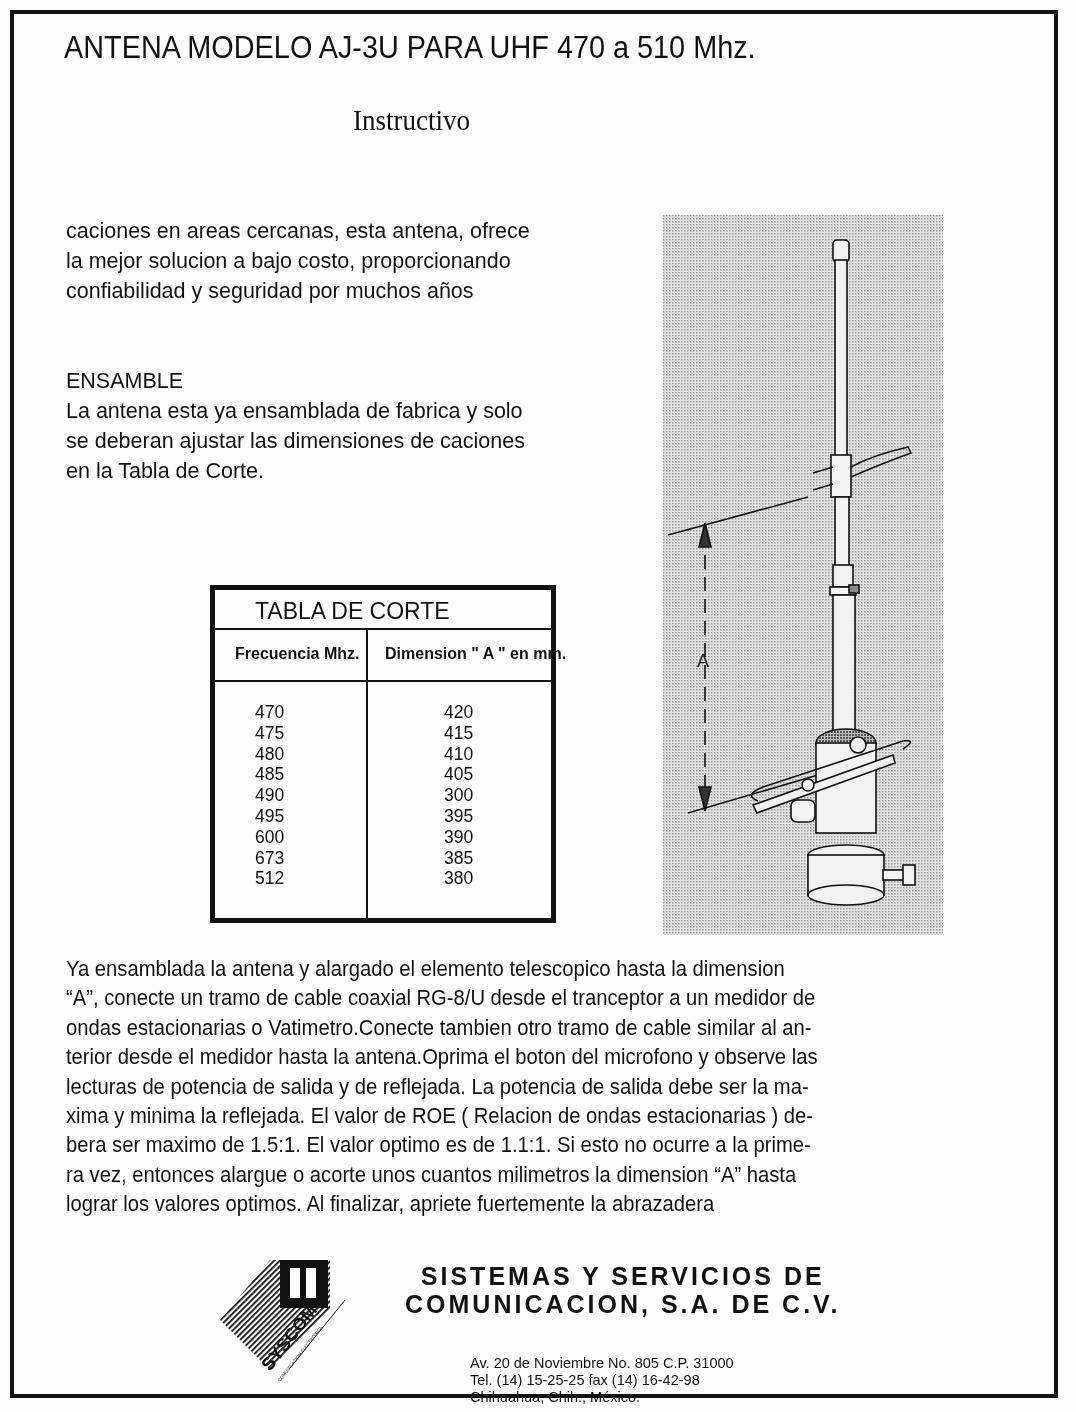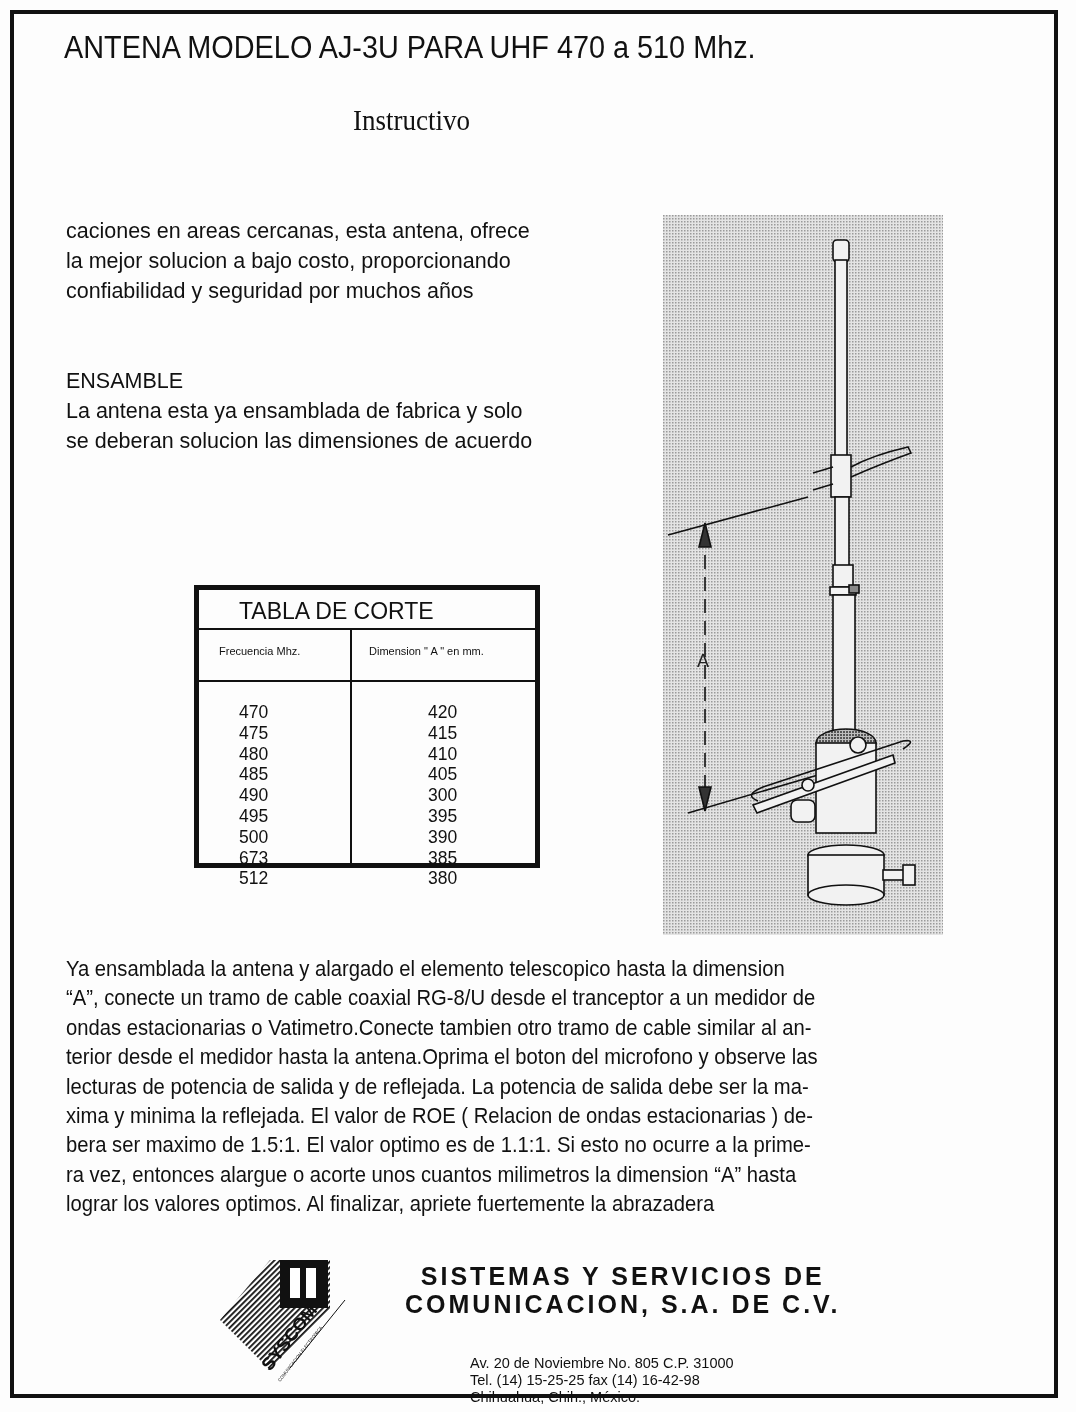--- a/index.html
+++ b/index.html
@@ -10,27 +10,27 @@
     .title { position: absolute; left: 64px; top: 30px; font-size: 31px; letter-spacing: 0px;
              transform: scaleX(0.93); transform-origin: left top; white-space: nowrap; }
     .subtitle { position: absolute; left: 353px; top: 103px; font-family: "Liberation Serif", serif;
                 font-size: 30px; transform: scaleX(0.9); transform-origin: left top; white-space: nowrap; }
     .para { position: absolute; left: 66px; font-size: 21.5px; line-height: 30px; white-space: nowrap; }
     .intro { top: 216px; }
     .ensamble-heading { top: 366px; }
     .ensamble-body { top: 396px; }
 
     
-    .cut-table { position: absolute; left: 194px; top: 585px; width: 346px; height: 283px;
+    .cut-table { position: absolute; left: 210px; top: 585px; width: 346px; height: 338px;
                  border: 5px solid #111; box-sizing: border-box; }
     .cut-table .tbl-title { position: absolute; left: 40px; top: 8px; font-size: 23px; white-space: nowrap; }
     .cut-table .hrule1 { position: absolute; left: 0; right: 0; top: 38px; border-top: 2px solid #111; }
     .cut-table .hrule2 { position: absolute; left: 0; right: 0; top: 90px; border-top: 2.5px solid #111; }
     .cut-table .vrule { position: absolute; left: 151px; top: 40px; bottom: 0; border-left: 2.5px solid #111; }
-    .cut-table .col-h { position: absolute; top: 55px; font-size: 11px; white-space: nowrap; }
+    .cut-table .col-h { position: absolute; top: 55px; font-size: 16px; white-space: nowrap; font-weight: bold; }
     .cut-table .col-h.c1 { left: 20px; }
     .cut-table .col-h.c2 { left: 170px; }
     .cut-table .cells { position: absolute; top: 112px; font-size: 17.5px; line-height: 20.8px; }
     .cut-table .cells.c1 { left: 40px; }
     .cut-table .cells.c2 { left: 229px; }
 
     
     .illustration { position: absolute; left: 663px; top: 215px; width: 280px; height: 720px; }
 
     .body-para { position: absolute; left: 66px; top: 955px; font-size: 21.5px; line-height: 29.4px;
@@ -53,38 +53,39 @@
 
 <div class="para intro">
   <div>caciones en areas cercanas, esta antena, ofrece</div>
   <div>la mejor solucion a bajo costo, proporcionando</div>
   <div>confiabilidad y seguridad por muchos años</div>
 </div>
 
 <div class="para ensamble-heading">ENSAMBLE</div>
 <div class="para ensamble-body">
   <div>La antena esta ya ensamblada de fabrica y solo</div>
-  <div>se deberan solucion las dimensiones de acuerdo</div>
+  <div>se deberan ajustar las dimensiones de caciones</div>
+  <div>en la Tabla de Corte.</div>
 </div>
 
 <div class="cut-table">
   <div class="tbl-title">TABLA DE CORTE</div>
   <div class="hrule1"></div>
   <div class="hrule2"></div>
   <div class="vrule"></div>
   <div class="col-h c1">Frecuencia Mhz.</div>
   <div class="col-h c2">Dimension " A " en mm.</div>
   <div class="cells c1">
     <div>470</div>
     <div>475</div>
     <div>480</div>
     <div>485</div>
     <div>490</div>
     <div>495</div>
-    <div>500</div>
+    <div>600</div>
     <div>673</div>
     <div>512</div>
   </div>
   <div class="cells c2">
     <div>420</div>
     <div>415</div>
     <div>410</div>
     <div>405</div>
     <div>300</div>
     <div>395</div>

